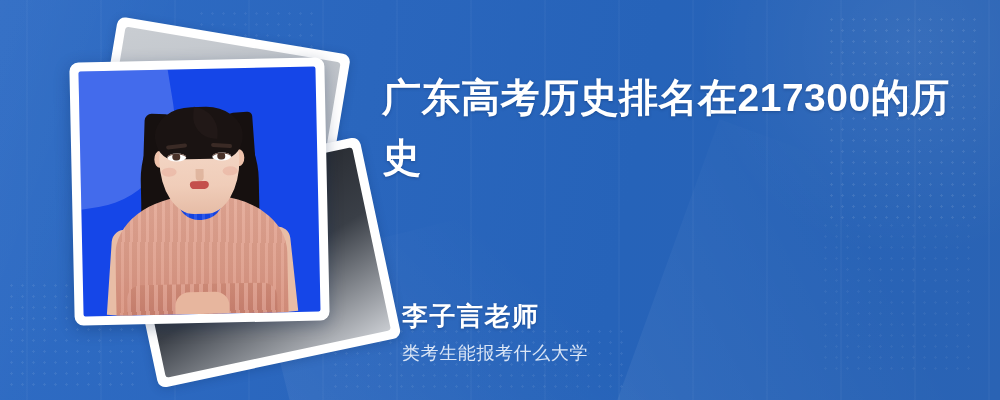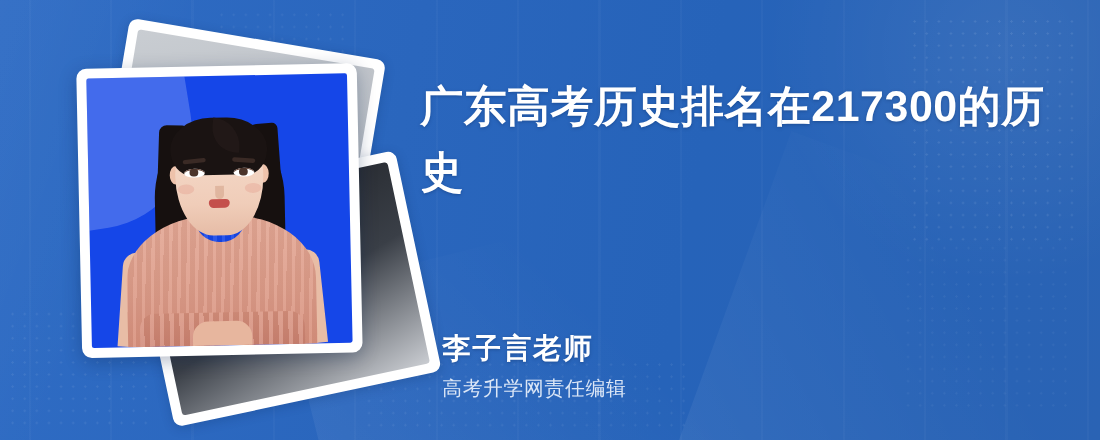--- a/index.html
+++ b/index.html
@@ -336,17 +336,17 @@
       </div>
     </div>
   </div>
 
   <div class="content">
     <div class="title">
       <div>广东高考历史排名在217300的历史</div>
     </div>
     <div class="byline">
       <div class="author-name">李子言老师</div>
-      <div class="author-role">高考升学网责任编辑</div>
+      <div class="author-role">类考生能报考什么大学</div>
     </div>
   </div>
 
 </div>
 
 </body></html>

